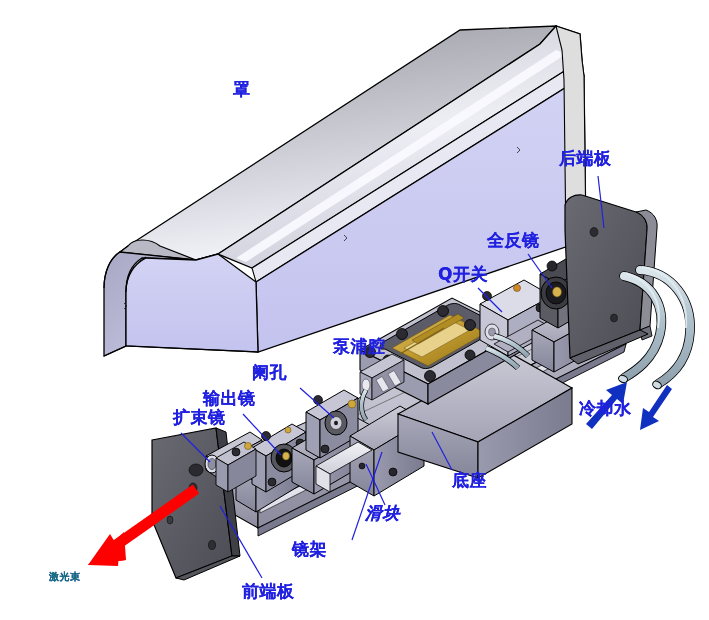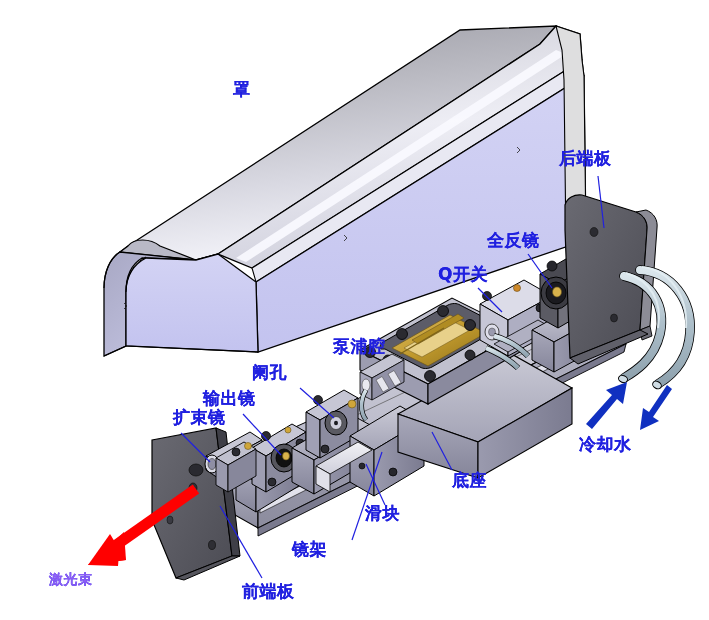--- a/index.html
+++ b/index.html
@@ -27,22 +27,22 @@
     font-family: "DejaVu Sans", "Liberation Sans", sans-serif;
     font-size: 17px;
     font-weight: 700;
     color: #2020e0;
     white-space: nowrap;
     letter-spacing: 0.5px;
     line-height: 1;
     text-shadow: 0 0 0 #2020e0;
   }
   .cn-label.beam {
-    color: #8b5cf6;
-    font-size: 14px;
+    color: #0f766e;
+    font-size: 10px;
   }
 </style>
 </head>
 <body>
 
 <div id="stage">
 
   <svg id="diagram-svg" viewBox="0 0 709 620">
     <defs>
       <linearGradient id="gCoverTop" x1="0" y1="0" x2="0.25" y2="1">
@@ -377,23 +377,23 @@
   <div class="cn-label" style="left:333px; top:307px;margin-top:31px;">泵浦腔</div>
 
   <div class="cn-label" style="left:252px; top:364px;">阑孔</div>
 
   <div class="cn-label" style="left:203px; top:390px;">输出镜</div>
 
   <div class="cn-label" style="left:129px; top:409px;margin-left:44px;">扩束镜</div>
 
   <div class="cn-label" style="left:452px; top:472px;">底座</div>
 
-  <div class="cn-label" style="left:365px; top:505px;">滑块</div>
+  <div class="cn-label" style="left:365px; top:505px;font-style:italic;">滑块</div>
 
   <div class="cn-label" style="left:292px; top:541px;">镜架</div>
 
   <div class="cn-label" style="left:242px; top:583px;">前端板</div>
 
-  <div class="cn-label" style="left:579px; top:436px;">冷却水</div>
+  <div class="cn-label" style="left:579px; top:400px;">冷却水</div>
 
   <div class="cn-label beam" style="left:49px; top:572px;">激光束</div>
 
 </div>
 
 </body></html>

